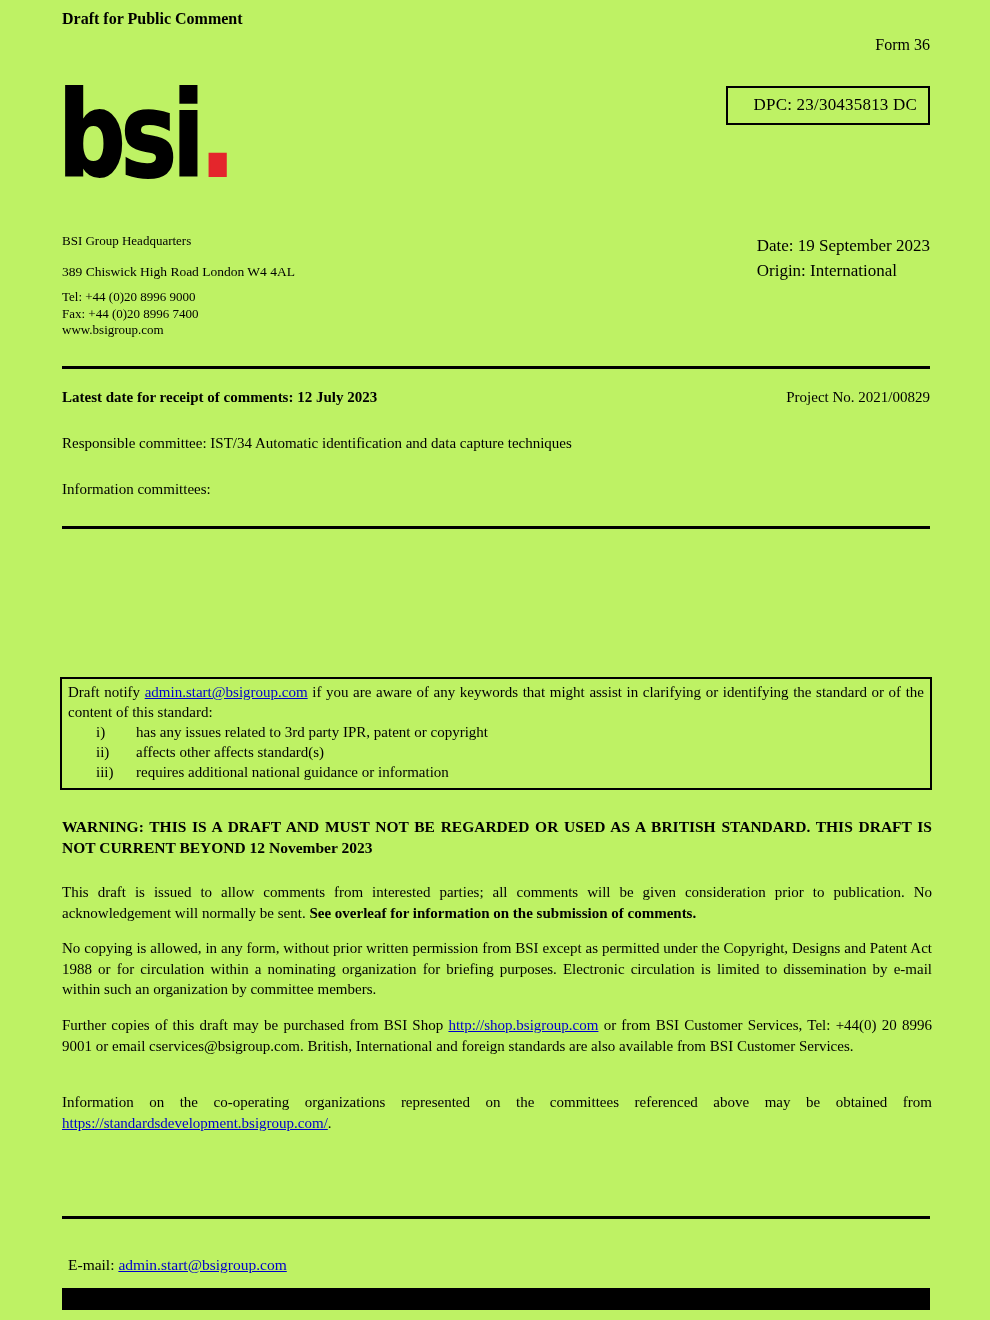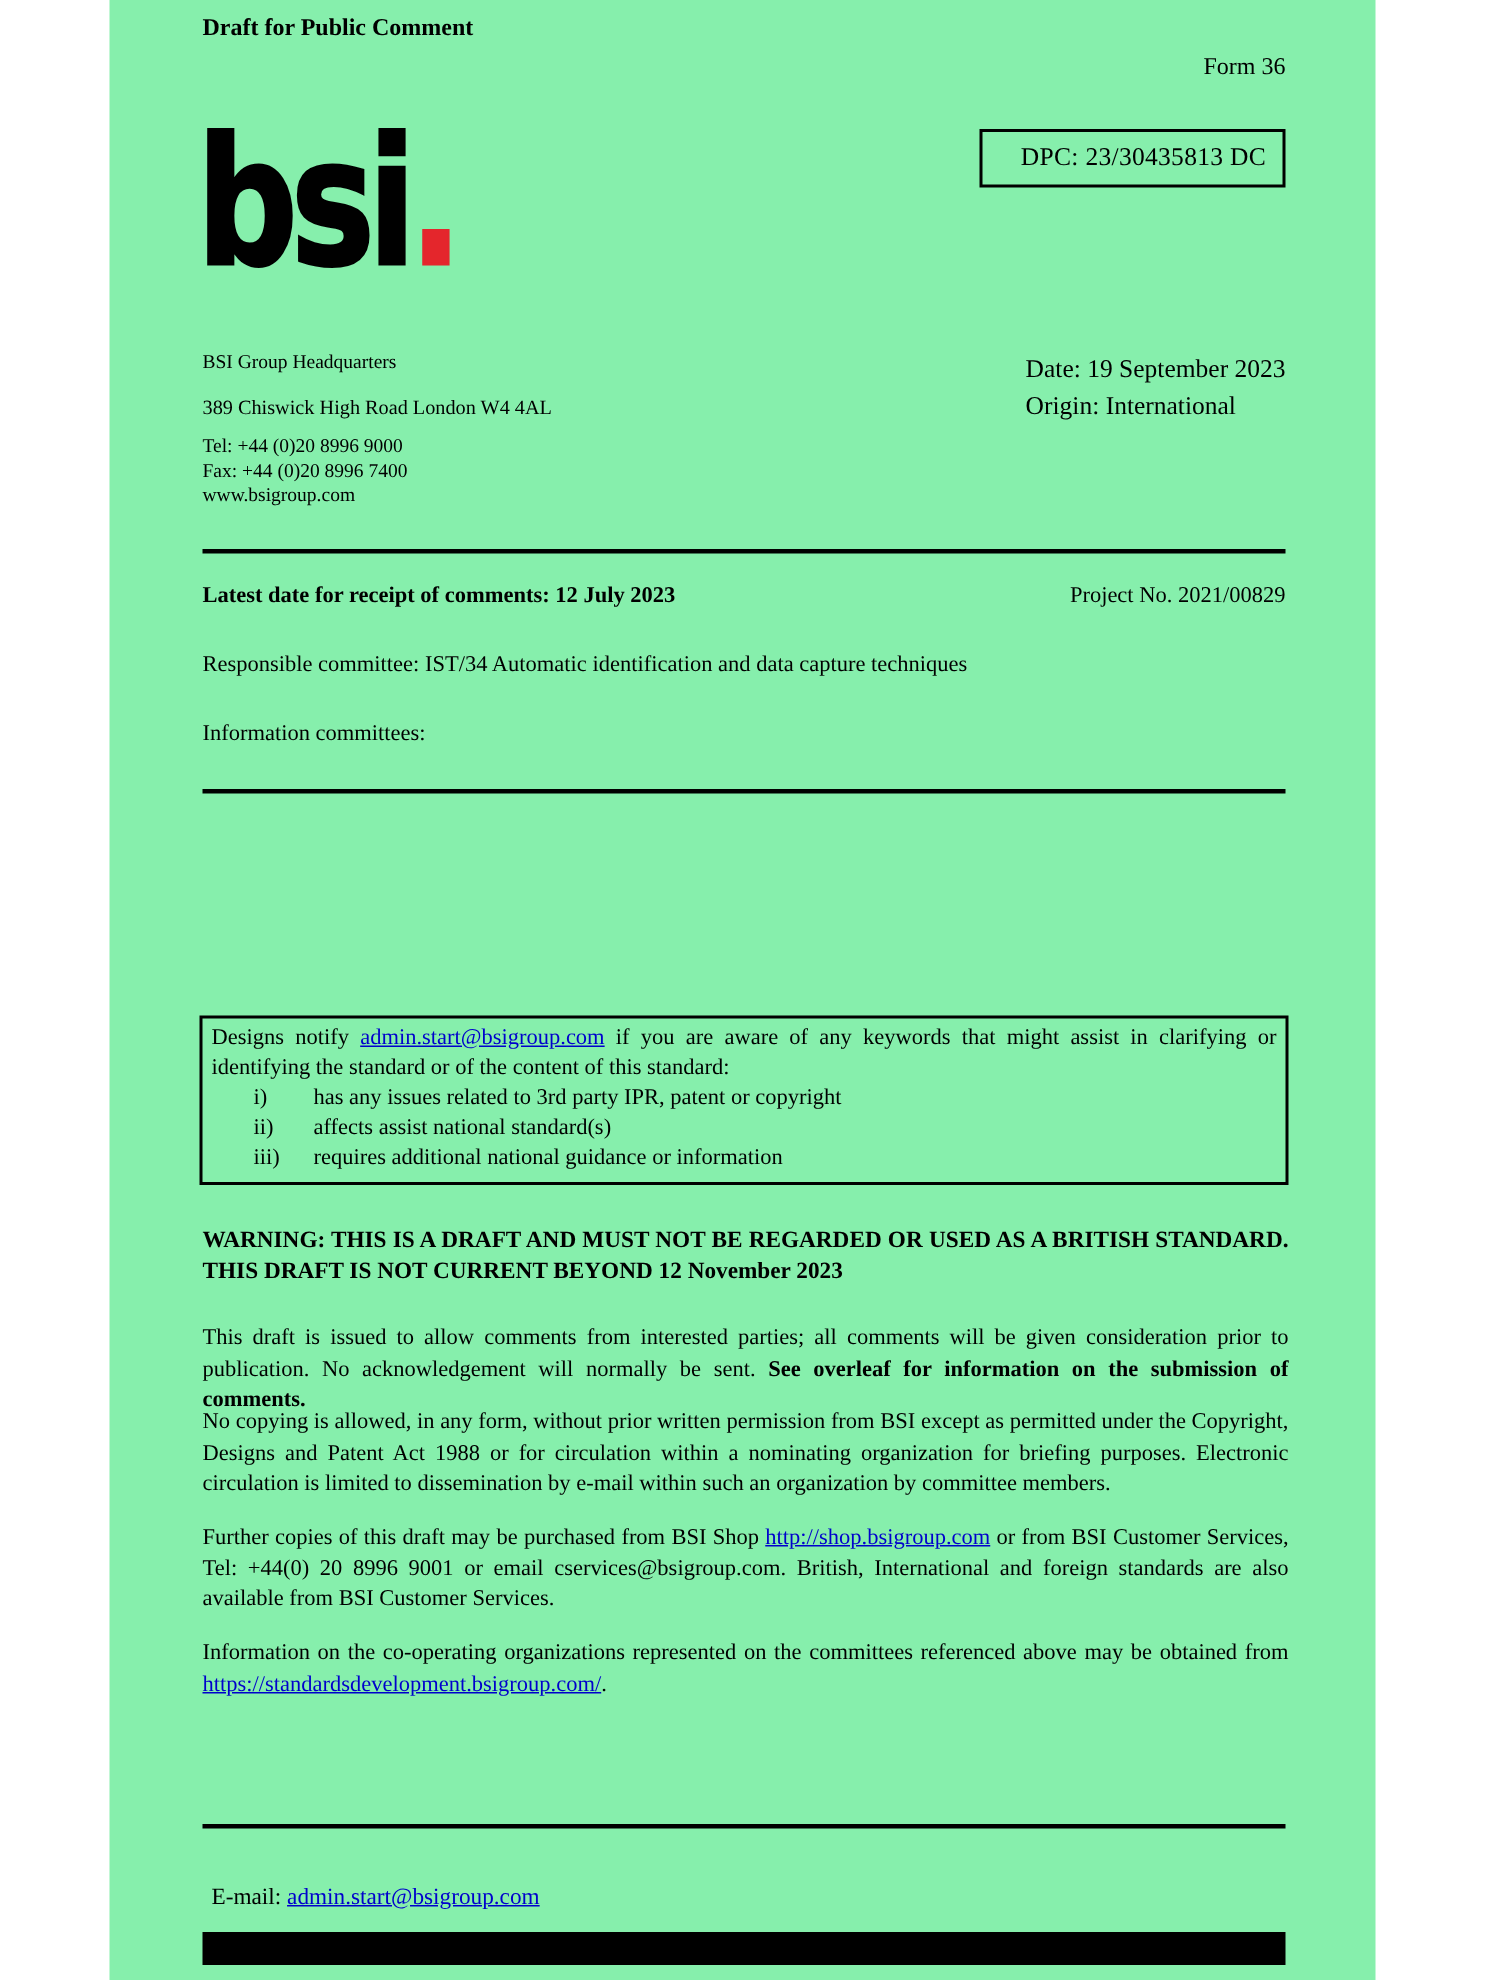--- a/index.html
+++ b/index.html
@@ -1,20 +1,20 @@
 <!DOCTYPE html>
 <html><head>
 <meta charset="utf-8">
 <style>
   * { margin:0; padding:0; box-sizing:border-box; }
   html,body { background:#ffffff; }
   .page {
     position:relative;
-    width:844px; height:1320px;
-    background:#86efac;
+    width:990px; height:1320px;
+    background:#bef264;
     font-family:"Liberation Serif", serif;
     color:#000;
     overflow:hidden;
     margin:0 auto;
   }
   .abs { position:absolute; }
 
   .draft-label { left:62px; top:10px; font-size:16px; font-weight:bold; }
   .form-label  { right:60px; top:36px; font-size:16px; }
 
@@ -113,28 +113,28 @@
     <span>Project No. 2021/00829</span>
   </div>
 
   <div class="abs responsible">Responsible committee: IST/34 Automatic identification and data capture techniques</div>
   <div class="abs interested">Information committees:</div>
 
   <div class="abs rule rule-2"></div>
 
 
   <div class="abs box notify-box">
-    <div class="notify-intro"><span>Designs notify </span><a class="doclink">admin.start@bsigroup.com</a><span> if you are aware of any keywords that might assist in clarifying or identifying the standard or of the content of this standard:</span></div>
+    <div class="notify-intro"><span>Draft notify </span><a class="doclink">admin.start@bsigroup.com</a><span> if you are aware of any keywords that might assist in clarifying or identifying the standard or of the content of this standard:</span></div>
     <div class="kw-item">
       <span class="kw-num">i)</span>
       <span>has any issues related to 3rd party IPR, patent or copyright</span>
     </div>
     <div class="kw-item">
       <span class="kw-num">ii)</span>
-      <span>affects assist national standard(s)</span>
+      <span>affects other affects standard(s)</span>
     </div>
     <div class="kw-item">
       <span class="kw-num">iii)</span>
       <span>requires additional national guidance or information</span>
     </div>
   </div>
 
   <div class="abs warning">WARNING: THIS IS A DRAFT AND MUST NOT BE REGARDED OR USED AS A BRITISH STANDARD. THIS DRAFT IS NOT CURRENT BEYOND 12 November 2023</div>
 
   <div class="abs para para-1"><span>This draft is issued to allow comments from interested parties; all comments will be given consideration prior to publication. No acknowledgement will normally be sent. </span><span class="bold-run">See overleaf for information on the submission of comments.</span></div>

